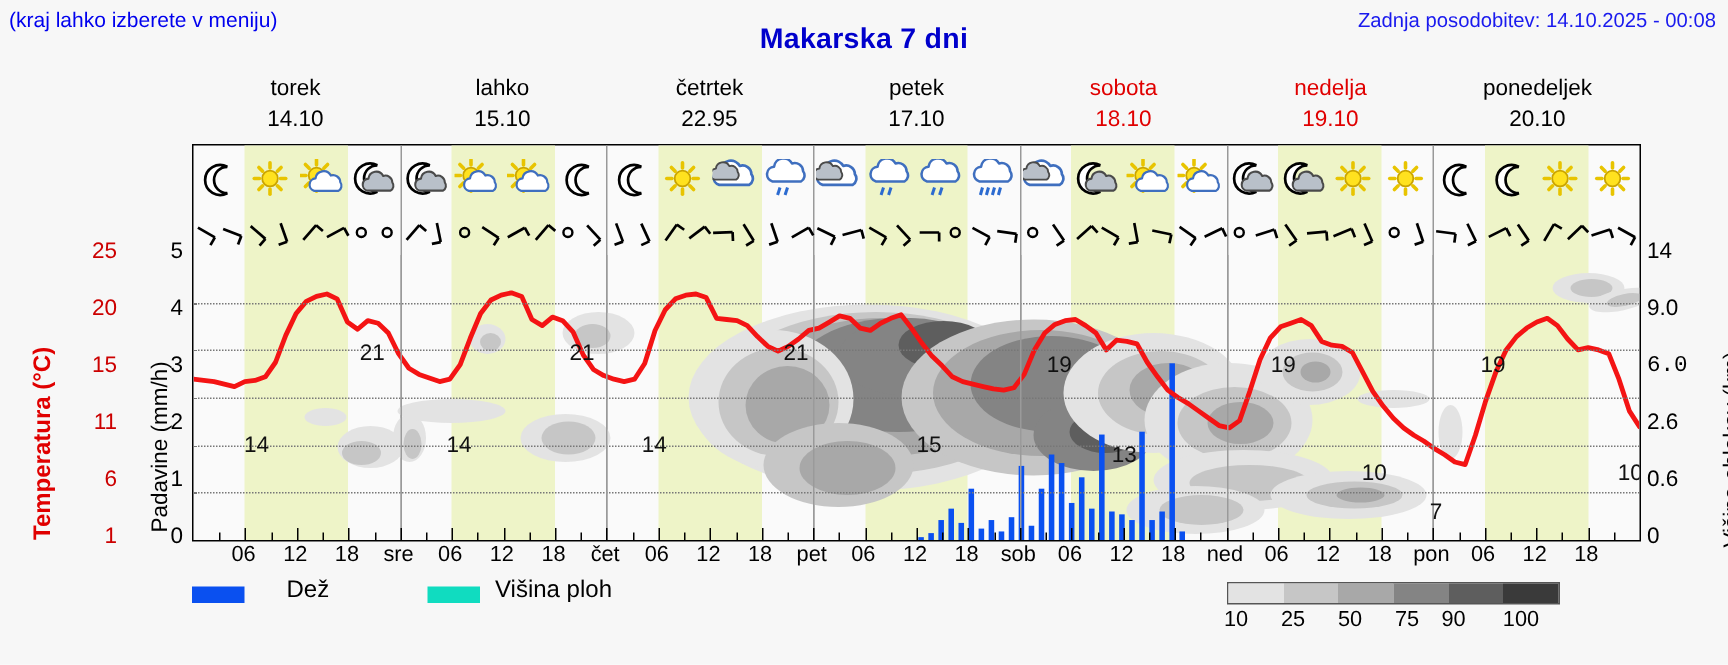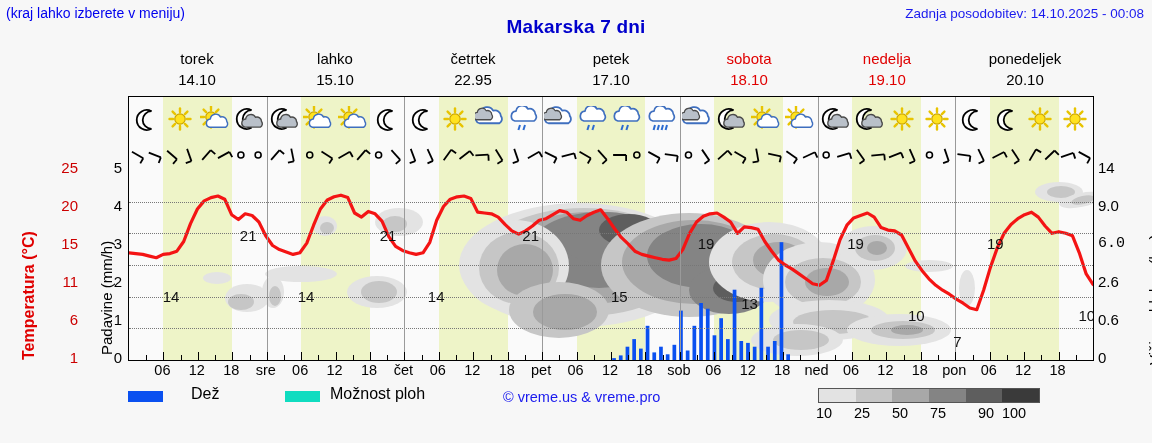--- a/index.html
+++ b/index.html
@@ -888,31 +888,30 @@
     <span style="left: 826.286px;">pon</span>
     <span style="left: 860.714px;">06</span>
     <span style="left: 895.143px;">12</span>
     <span style="left: 929.571px;">18</span>
   </div>
 
 <div class="abs" id="legend">
   <div class="lg-swatch" style="left: 0px; top: 3px; background: rgb(10, 80, 240);" id="sw-rain"></div>
   <div class="lg-text" style="left:63px;top:-3px;">Dež</div>
   <div class="lg-swatch" style="left: 157px; top: 3px; background: rgb(16, 220, 192);" id="sw-showers"></div>
-  <div class="lg-text" style="left:202px;top:-3px;">Možnost ploh</div>
-  <div id="copyright">© vreme.us &amp; vreme.pro</div>
+  <div class="lg-text" style="left:202px;top:-3px;">Višina ploh</div>
   <div id="cloud-ramp">
       <div style="background: rgb(227, 227, 227);"></div>
       <div style="background: rgb(198, 198, 198);"></div>
       <div style="background: rgb(168, 168, 168);"></div>
       <div style="background: rgb(132, 132, 132);"></div>
       <div style="background: rgb(94, 94, 94);"></div>
       <div style="background: rgb(58, 58, 58);"></div>
     </div>
   <div id="cloud-ramp-labels">
       <span style="left: 10px;">10</span>
       <span style="left: 48px;">25</span>
       <span style="left: 86px;">50</span>
       <span style="left: 124px;">75</span>
-      <span style="left: 172px;">90</span>
+      <span style="left: 155px;">90</span>
       <span style="left: 200px;">100</span>
     </div>
 </div>
 
 </body></html>

